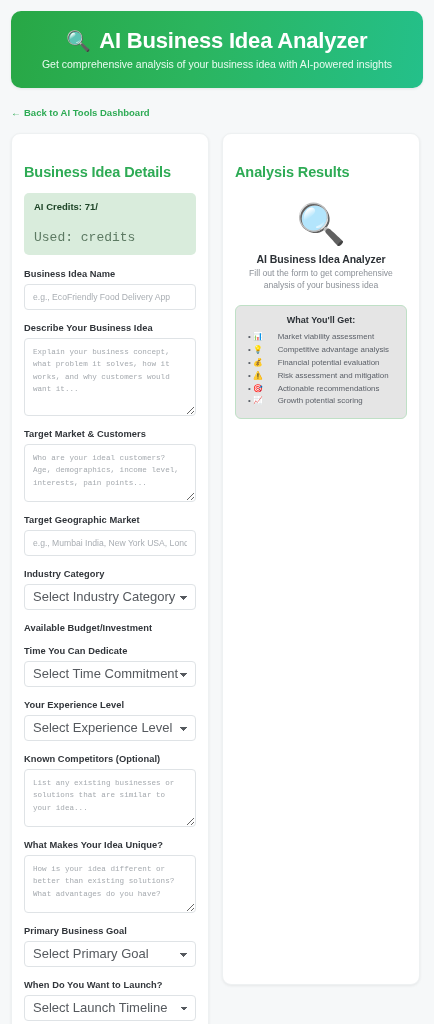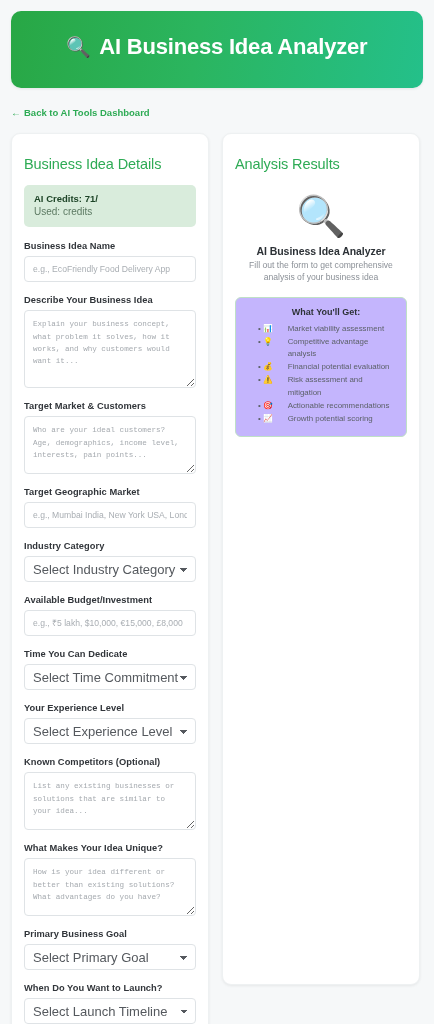--- a/index.html
+++ b/index.html
@@ -64,34 +64,34 @@
     border-radius: 9px;
     box-shadow: 0 1px 3px rgba(0,0,0,0.07);
     border: 1px solid #eef1f2;
   }
   .col-left { width: 198px; padding: 14px 12px 16px 12px; }
   .col-right { width: 198px; padding: 14px 12px 16px 12px; min-height: 852px; }
 
   .card-title {
     color: #2eab55;
     font-size: 14.5px;
-    font-weight: normal;
-    margin: 8px 0 13px 0;
+    font-weight: bold;
+    margin: 16px 0 13px 0;
     letter-spacing: -0.1px;
   }
 
   
   .credits-box {
     background: #d9ecdc;
     border-radius: 5px;
     padding: 8px 4px 9px 10px;
     margin-bottom: 14px;
   }
   .credits-main { font-size: 9.5px; font-weight: bold; color: #1d4427; line-height: 1.2; }
-  .credits-sub  { font-size: 10px; color: #5d7a63; margin-top: 2px; line-height: 1.2; }
+  .credits-sub  { font-size: 13px; color: #5d7a63; margin-top: 18px; line-height: 1.2; font-family: Liberation Mono, monospace; }
 
   
   .field { margin-bottom: 13px; }
   .field-label {
     display: block;
     font-size: 9.3px;
     font-weight: bold;
     color: #31353a;
     margin-bottom: 5px;
     letter-spacing: 0.05px;
@@ -151,24 +151,24 @@
     font-size: 10.5px; font-weight: bold; color: #2c3136;
     margin-bottom: 3px; letter-spacing: -0.05px;
   }
   .empty-desc {
     font-size: 8.6px; color: #8b9097; line-height: 1.38;
     padding: 0 4px;
   }
 
   .getbox {
     margin-top: 13px;
-    background: #c4b5fd;
+    background: #e5e5e5;
     border: 1px solid #bfe0c6;
     border-radius: 6px;
-    padding: 9px 10px 10px 20px;
+    padding: 9px 10px 10px 10px;
     text-align: left;
   }
   .getbox-title {
     font-size: 9px; font-weight: bold; color: #2d3237;
     text-align: center; margin-bottom: 6px;
   }
   .getlist { list-style: none; margin: 0; padding: 0; }
   .getlist li {
     font-size: 7.9px;
     color: #5c6169;
@@ -183,20 +183,21 @@
 </head>
 <body>
 
 <div class="page">
 
   <div class="hero">
     <div class="hero-title">
       <span class="hero-emoji">🔍</span>
       <span>AI Business Idea Analyzer</span>
     </div>
+    <div class="hero-sub">Get comprehensive analysis of your business idea with AI-powered insights</div>
   </div>
 
   <div class="backlink-wrap">
     <a class="backlink" href="#">
       <span class="arrow">←</span>
       <span>Back to AI Tools Dashboard</span>
     </a>
   </div>
 
   <div class="cols">
@@ -214,21 +215,21 @@
           <div class="field">
             <label class="field-label">Describe Your Business Idea</label>
             <textarea class="area-input ta-tall" placeholder="Explain your business concept, what problem it solves, how it works, and why customers would want it..." style=""></textarea>
           </div>
           <div class="field">
             <label class="field-label">Target Market &amp; Customers</label>
             <textarea class="area-input ta-mid" placeholder="Who are your ideal customers? Age, demographics, income level, interests, pain points..." style=""></textarea>
           </div>
           <div class="field"><label class="field-label">Target Geographic Market</label><input type="text" class="text-input" placeholder="e.g., Mumbai India, New York USA, London UK" style=""></div>
           <div class="field"><label class="field-label">Industry Category</label><select class="select-input"><option>Select Industry Category</option></select></div>
-          <div class="field"><label class="field-label">Available Budget/Investment</label><input type="text" class="text-input" placeholder="e.g., ₹5 lakh, $10,000, €15,000, £8,000" style=""></div>
+          <div class="field"><label class="field-label">Available Budget/Investment</label></div>
           <div class="field"><label class="field-label">Time You Can Dedicate</label><select class="select-input"><option>Select Time Commitment</option></select></div>
           <div class="field"><label class="field-label">Your Experience Level</label><select class="select-input"><option>Select Experience Level</option></select></div>
           <div class="field">
             <label class="field-label">Known Competitors (Optional)</label>
             <textarea class="area-input ta-mid" placeholder="List any existing businesses or solutions that are similar to your idea..." style=""></textarea>
           </div>
           <div class="field">
             <label class="field-label">What Makes Your Idea Unique?</label>
             <textarea class="area-input ta-mid" placeholder="How is your idea different or better than existing solutions? What advantages do you have?" style=""></textarea>
           </div>

